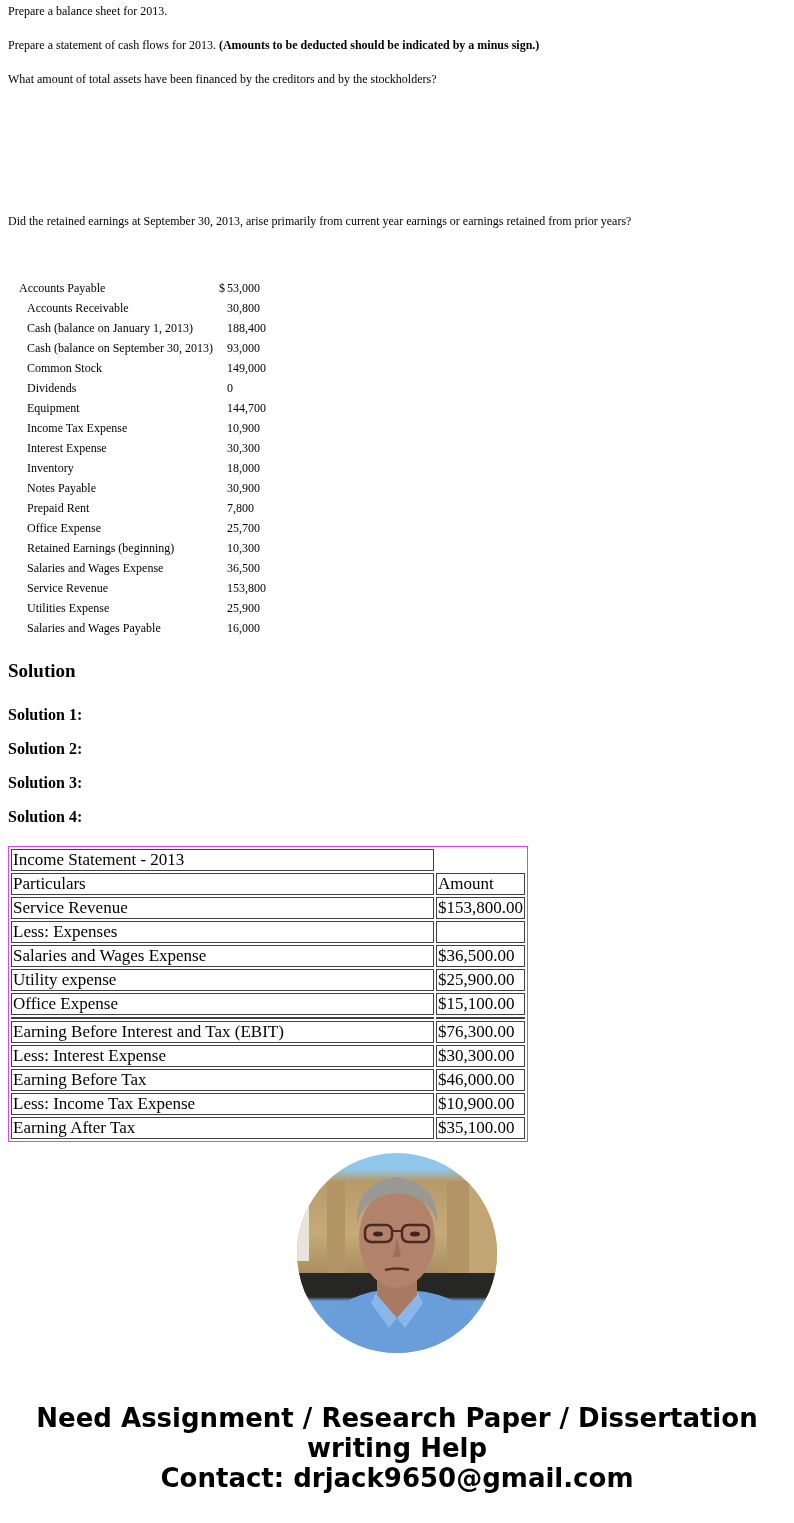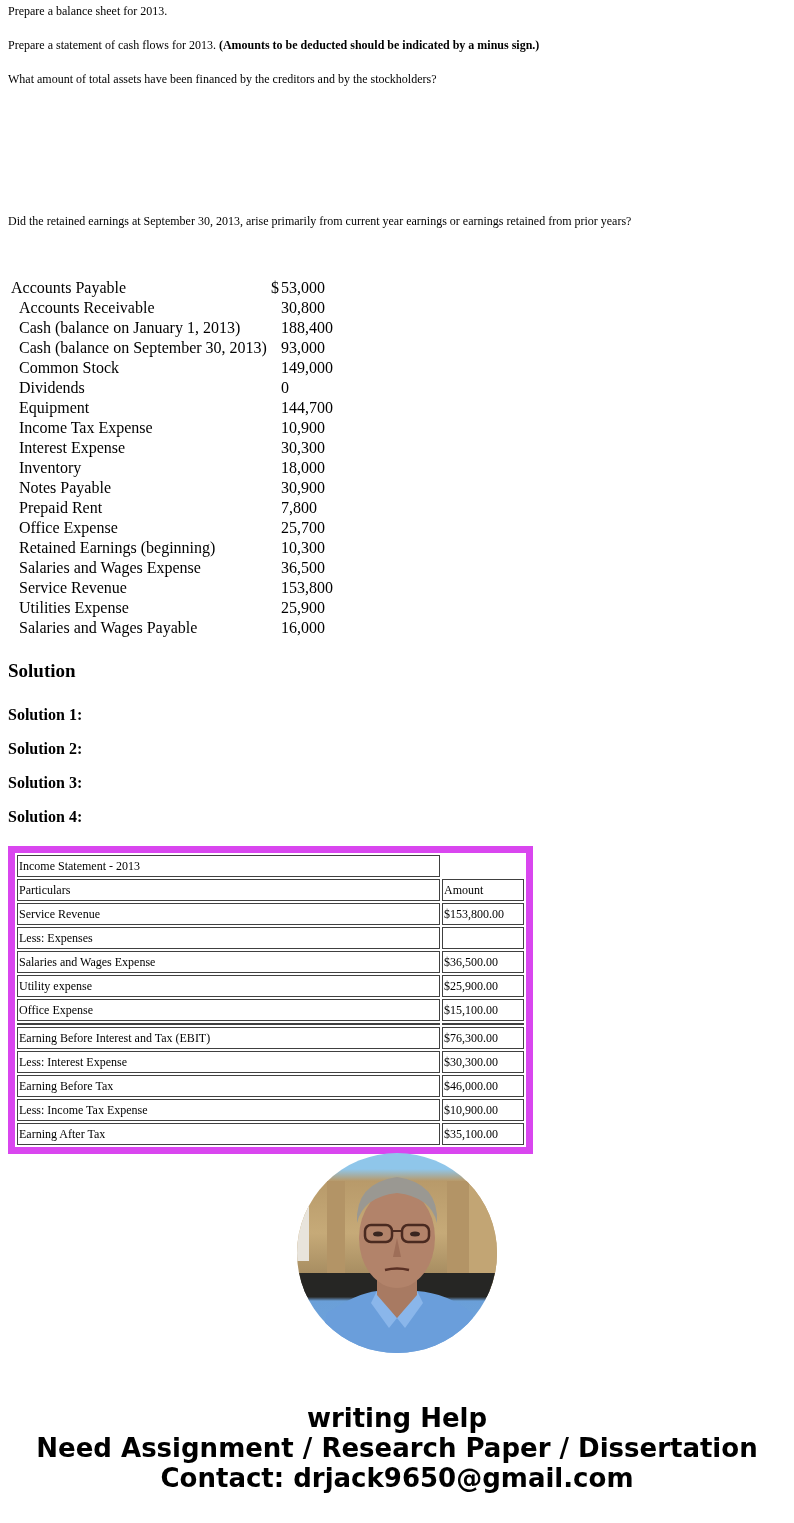--- a/index.html
+++ b/index.html
@@ -27,22 +27,22 @@
       line-height: 18px;
       font-size: 12px;
     }
     p.q b { font-weight: bold; }
     .gap-big { height: 92px; }
     .gap-small { height: 32px; }
 
     table.accounts {
       border-collapse: separate;
       border-spacing: 2px 0;
-      margin-left: 0;
-      font-size: 16px;
+      margin-left: 8px;
+      font-size: 12px;
       line-height: 20px;
     }
     table.accounts td { padding: 0 1px; vertical-align: top; }
     table.accounts td.lbl { white-space: nowrap; }
     table.accounts td.lbl.indent { padding-left: 9px; }
     table.accounts td.cur { width: 8px; text-align: right; padding-right: 0; }
     table.accounts td.val { padding-left: 0; }
 
     h2.sol {
       font-size: 19px;
@@ -51,25 +51,25 @@
       line-height: 22px;
     }
     h3.sub {
       font-size: 16px;
       font-weight: bold;
       margin: 0 0 16px 0;
       line-height: 18px;
     }
 
     table.income {
-      border: 7px solid #d946ef;
+      border: 1px solid #d946ef;
       border-spacing: 2px;
       border-collapse: separate;
       margin-top: 20px;
-      font-size: 12px;
+      font-size: 17px;
       line-height: 18px;
     }
     table.income td {
       border: 1px solid #404040;
       padding: 1px 1px;
       white-space: nowrap;
       height: 18px;
     }
     table.income td.c1 { width: 419px; }
     table.income td.c2 { width: 78px; }
@@ -301,16 +301,16 @@
     <ellipse cx="81" cy="81" rx="5" ry="2.5" fill="#3a2620"></ellipse>
     <ellipse cx="118" cy="81" rx="5" ry="2.5" fill="#3a2620"></ellipse>
 
     <path d="M100 85 L96 104 L104 104 Z" fill="#9e6e58"></path>
 
     <path d="M88 117 Q100 114 112 117" stroke="#5a3024" stroke-width="2.5" fill="none"></path>
   </svg>
 </div>
 
 <div class="footer">
+  <div>Need Assignment / Research Paper / Dissertation</div>
   <div>writing Help</div>
-  <div>Need Assignment / Research Paper / Dissertation</div>
   <div>Contact: drjack9650@gmail.com</div>
 </div>
 
 </body></html>

